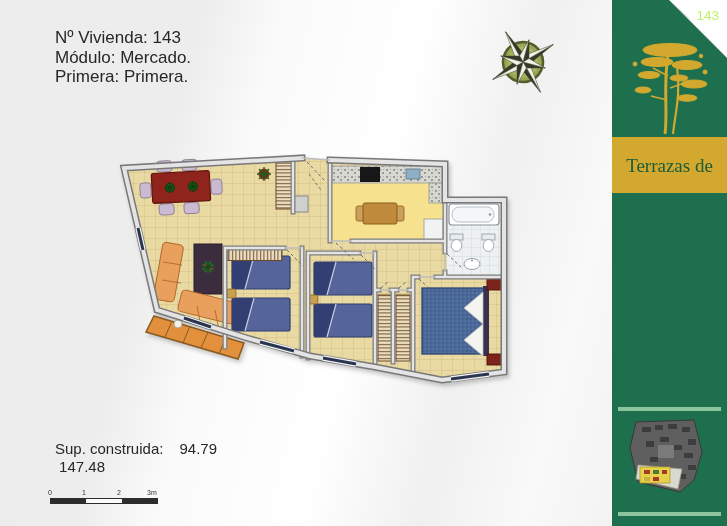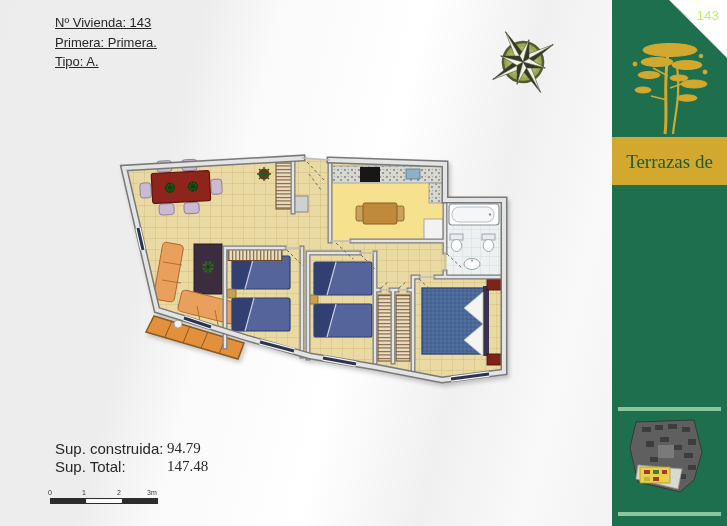--- a/index.html
+++ b/index.html
@@ -1,56 +1,56 @@
 <!DOCTYPE html>
 <html><head>
 <meta charset="utf-8">
 <style>
   html,body{margin:0;padding:0;}
   body{width:727px;height:526px;overflow:hidden;font-family:"Liberation Sans",sans-serif;background:#fff;}
   #page{position:relative;width:727px;height:526px;
     background:linear-gradient(104deg,#ececec 0%,#ededed 24%,#fafafa 33%,#ffffff 50%,#f0f0f0 64%,#f9f9f9 76%,#ebebeb 100%);}
   
-  #header{position:absolute;left:55px;top:13px;font-size:13px;line-height:19.5px;color:#272727;text-decoration:underline;}
+  #header{position:absolute;left:55px;top:28px;font-size:17px;line-height:19.5px;color:#272727;}
   
   #compass{position:absolute;left:483px;top:22px;width:80px;height:80px;}
   
   #plan{position:absolute;left:112px;top:140px;width:410px;height:262px;filter:drop-shadow(2px 3px 2px rgba(60,60,60,.28));}
   
   #stats{position:absolute;left:55px;top:440px;font-size:15px;color:#272727;}
   .stat-row{display:flex;line-height:17.5px;}
   .stat-label{width:112px;}
-  .stat-value{width:50px;font-family:Liberation Serif, serif;}
+  .stat-value{width:50px;text-align:right;}
   
   #scalebar{position:absolute;left:48px;top:489px;width:118px;height:18px;}
   .tick{position:absolute;top:0;font-size:7px;color:#333;}
   #sb-line{position:absolute;left:2px;top:9px;width:106px;height:4px;border:1px solid #2c2c2c;display:flex;}
   .sb-seg{height:100%;flex:1;}
   .sb-dark{background:#2c2c2c;} .sb-light{background:#fbfbfb;}
   
   #banner{position:absolute;left:612px;top:0;width:115px;height:526px;background:#1e6f4e;}
   #curl{position:absolute;right:0;top:0;width:70px;height:60px;}
   #banner-number{position:absolute;right:8px;top:8px;font-size:13.5px;color:#bef264;}
   #tree{position:absolute;left:3px;top:16px;width:110px;height:120px;}
-  #title-box{position:absolute;left:0;top:137px;width:115px;height:48px;background:#d2a92e;
+  #title-box{position:absolute;left:0;top:137px;width:115px;height:56px;background:#d2a92e;
     display:flex;flex-direction:column;align-items:center;justify-content:center;}
   .title-line{font-family:"Liberation Serif",serif;font-size:19px;line-height:23px;color:#1b5c38;}
   .accent-bar{position:absolute;left:6px;width:103px;height:4px;background:#8cc4a0;}
   #bar-top{top:407px;} #bar-bottom{top:512px;}
   #siteplan{position:absolute;left:12px;top:418px;width:91px;height:90px;}
 </style>
 </head>
 <body>
 
 <div id="page">
 
   <div id="header">
     <div>Nº Vivienda: 143</div>
+    <div>Módulo: Mercado.</div>
     <div>Primera: Primera.</div>
-    <div>Tipo: A.</div>
   </div>
 
   <svg id="compass" viewBox="0 0 80 80">
     <g transform="rotate(15 40 40)">
       <circle cx="40" cy="40" r="20" fill="#9aa653" stroke="#555c2e" stroke-width="2.5"></circle>
       <circle cx="40" cy="40" r="15.5" fill="#a9b465"></circle>
       <circle cx="40" cy="40" r="10" fill="none" stroke="#77823c" stroke-width="1.5"></circle>
 
       <g stroke="#44482e" stroke-width="0.5">
         <polygon points="64.7,15.3 40,40 47,40" fill="#343828"></polygon>
@@ -261,21 +261,20 @@
     <path d="M195,22 L213,41 M197,34 L209,50 M224,103 L241,119 M335,114 L351,129 M307,139 L323,154
              M175,110 L191,126 M249,115 L264,130 M269,148 L277,141 M287,148 L295,141" stroke="#6e6e6e" stroke-width="1" stroke-dasharray="3,2.5" fill="none"></path>
   </svg>
 
   <div id="stats">
     <div class="stat-row">
       <span class="stat-label">Sup. construida:</span>
       <span class="stat-value">94.79</span>
     </div>
     <div class="stat-row">
-      <span class="stat-label">Sup. Total:</span>
       <span class="stat-value">147.48</span>
     </div>
   </div>
 
   <div id="scalebar">
     <span class="tick" style="left:0">0</span>
     <span class="tick" style="left:34px">1</span>
     <span class="tick" style="left:69px">2</span>
     <span class="tick" style="left:99px">3m</span>
     <div id="sb-line">

